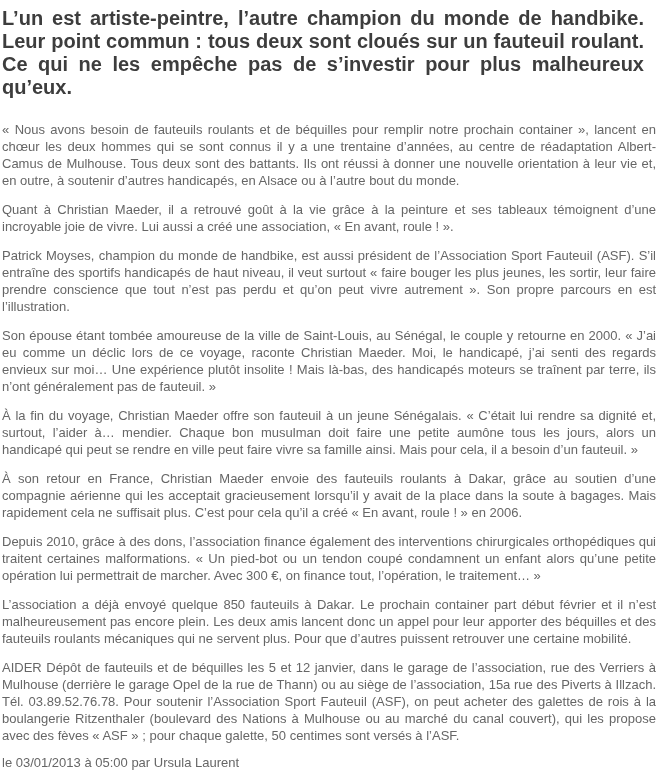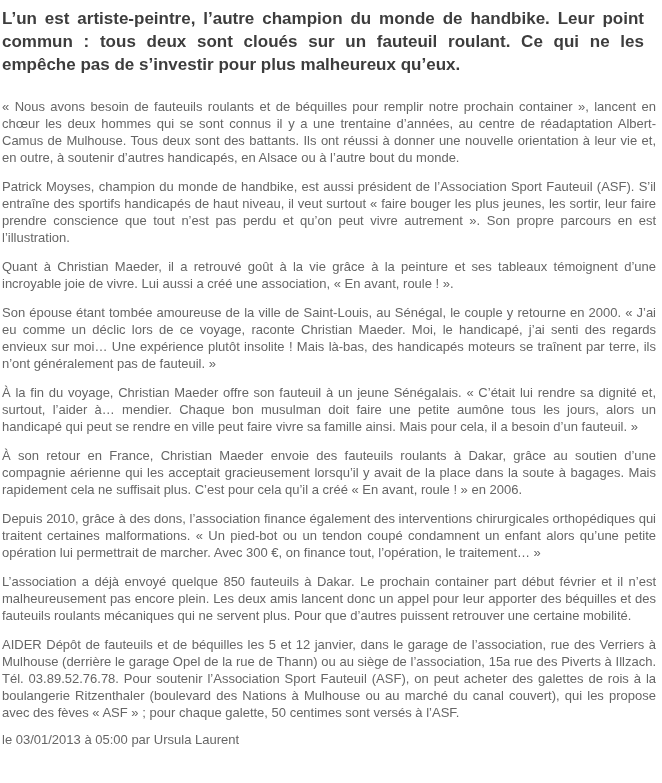--- a/index.html
+++ b/index.html
@@ -16,21 +16,21 @@
     font-family: "Liberation Sans", "DejaVu Sans", sans-serif;
     overflow: hidden;
   }
   .article {
     width: 662px;
     height: 783px;
     padding: 7px 6px 6px 2px;
   }
   .headline {
     margin: 0 12px 22px 0;
-    font-size: 17px;
+    font-size: 20px;
     line-height: 23px;
     font-weight: bold;
     color: var(--headline-text, #3d3d3d);
     text-align: justify;
   }
   .body-paragraph {
     margin: 12px 0 10px 0;
     font-size: 13px;
     line-height: 17px;
     font-weight: normal;
@@ -46,23 +46,23 @@
   }
 </style>
 </head>
 <body>
 
 <div class="article">
   <h1 class="headline">L’un est artiste-peintre, l’autre champion du monde de handbike. Leur point commun : tous deux sont cloués sur un fauteuil roulant. Ce qui ne les empêche pas de s’investir pour plus malheureux qu’eux.</h1>
 
   <p class="body-paragraph">« Nous avons besoin de fauteuils roulants et de béquilles pour remplir notre prochain container », lancent en chœur les deux hommes qui se sont connus il y a une trentaine d’années, au centre de réadaptation Albert-Camus de Mulhouse. Tous deux sont des battants. Ils ont réussi à donner une nouvelle orientation à leur vie et, en outre, à soutenir d’autres handicapés, en Alsace ou à l’autre bout du monde.</p>
 
+  <p class="body-paragraph">Quant à Christian Maeder, il a retrouvé goût à la vie grâce à la peinture et ses tableaux témoignent d’une incroyable joie de vivre. Lui aussi a créé une association, « En avant, roule ! ».</p>
+
   <p class="body-paragraph">Patrick Moyses, champion du monde de handbike, est aussi président de l’Association Sport Fauteuil (ASF). S’il entraîne des sportifs handicapés de haut niveau, il veut surtout « faire bouger les plus jeunes, les sortir, leur faire prendre conscience que tout n’est pas perdu et qu’on peut vivre autrement ». Son propre parcours en est l’illustration.</p>
-
-  <p class="body-paragraph">Quant à Christian Maeder, il a retrouvé goût à la vie grâce à la peinture et ses tableaux témoignent d’une incroyable joie de vivre. Lui aussi a créé une association, « En avant, roule ! ».</p>
 
   <p class="body-paragraph">Son épouse étant tombée amoureuse de la ville de Saint-Louis, au Sénégal, le couple y retourne en 2000. « J’ai eu comme un déclic lors de ce voyage, raconte Christian Maeder. Moi, le handicapé, j’ai senti des regards envieux sur moi… Une expérience plutôt insolite ! Mais là-bas, des handicapés moteurs se traînent par terre, ils n’ont généralement pas de fauteuil. »</p>
 
   <p class="body-paragraph">À la fin du voyage, Christian Maeder offre son fauteuil à un jeune Sénégalais. « C’était lui rendre sa dignité et, surtout, l’aider à… mendier. Chaque bon musulman doit faire une petite aumône tous les jours, alors un handicapé qui peut se rendre en ville peut faire vivre sa famille ainsi. Mais pour cela, il a besoin d’un fauteuil. »</p>
 
   <p class="body-paragraph">À son retour en France, Christian Maeder envoie des fauteuils roulants à Dakar, grâce au soutien d’une compagnie aérienne qui les acceptait gracieusement lorsqu’il y avait de la place dans la soute à bagages. Mais rapidement cela ne suffisait plus. C’est pour cela qu’il a créé « En avant, roule ! » en 2006.</p>
 
 
   <p class="body-paragraph">Depuis 2010, grâce à des dons, l’association finance également des interventions chirurgicales orthopédiques qui traitent certaines malformations. « Un pied-bot ou un tendon coupé condamnent un enfant alors qu’une petite opération lui permettrait de marcher. Avec 300 €, on finance tout, l’opération, le traitement… »</p>
 

